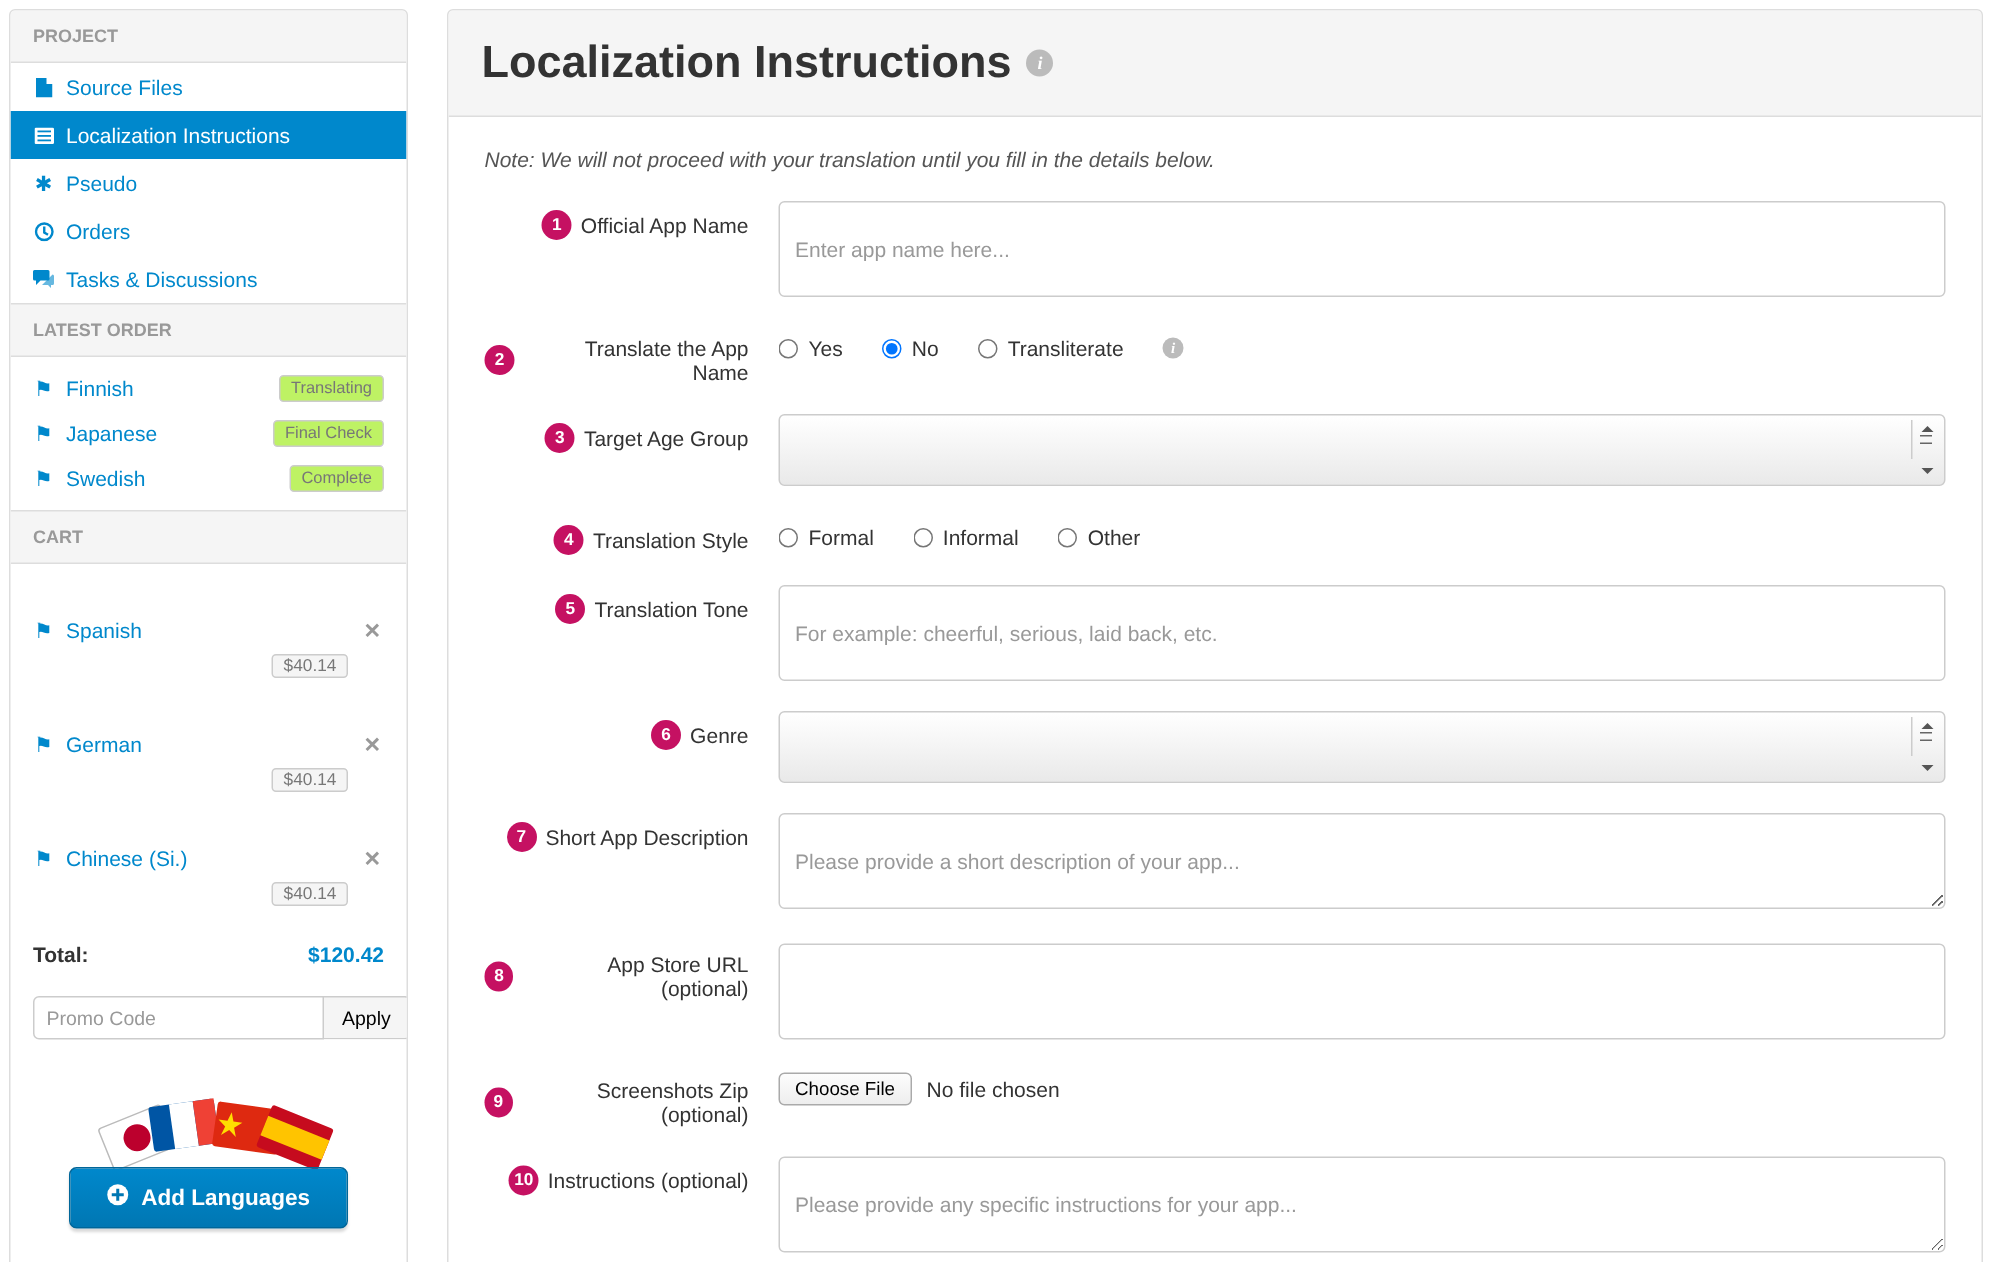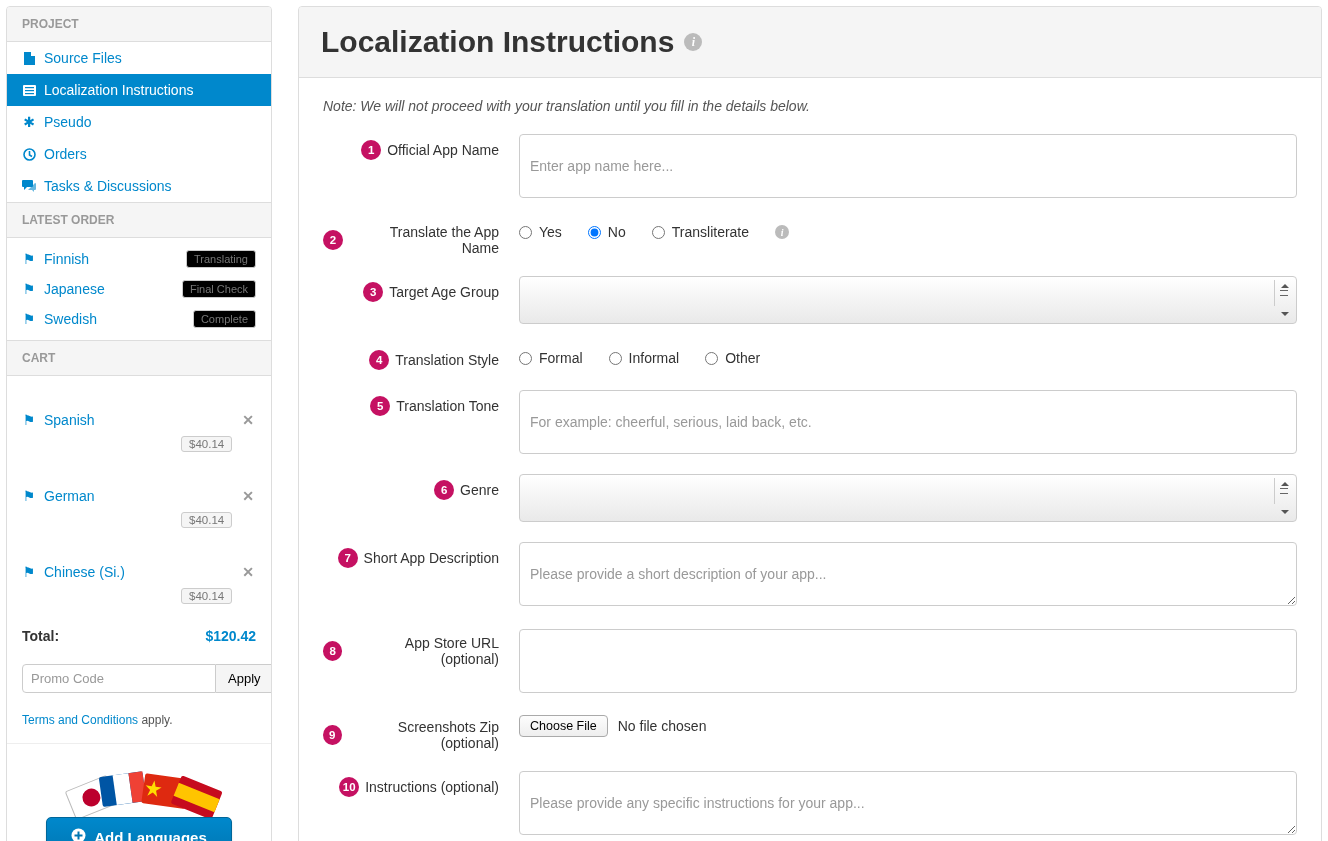--- a/index.html
+++ b/index.html
@@ -49,21 +49,21 @@
   display: flex;
   align-items: center;
   gap: 8px;
 }
 .order-list .lang, .cart-list .lang { color: #0088cc; flex: 1; cursor: pointer; }
 .status-badge {
   font-size: 11px;
   padding: 2px 7px;
   border: 1px solid #ccc;
   border-radius: 3px;
-  background: #000000;
+  background: #bef264;
   color: #777;
 }
 .price-badge {
   font-size: 11.5px;
   padding: 1px 7px;
   border: 1px solid #ccc;
   border-radius: 3px;
   background: #f5f5f5;
   color: #777;
   margin-top: 48px;
@@ -347,23 +347,20 @@
         <span class="remove-x">✕</span>
       </li>
     </ul>
     <div class="cart-total">
       <span class="label">Total:</span>
       <span class="amount">$120.42</span>
     </div>
     <div class="promo-row">
       <input type="text" placeholder="Promo Code" style="">
       <button>Apply</button>
-    </div>
-    <div class="terms">
-      <a>Terms and Conditions</a><span> apply.</span>
     </div>
     <div class="flags-block">
       <svg class="flags-svg" width="170" height="56" viewBox="0 0 170 56">
         <g transform="rotate(-22 40 40)">
             <rect x="18" y="18" width="44" height="30" rx="2" fill="#fff" stroke="#bbb"></rect>
             <circle cx="40" cy="33" r="9" fill="#bc002d"></circle>
           </g>
         <g transform="rotate(-8 70 35)">
             <rect x="48" y="10" width="44" height="30" rx="2" fill="#0055a4"></rect>
             <rect x="62" y="10" width="16" height="30" fill="#fff"></rect>

